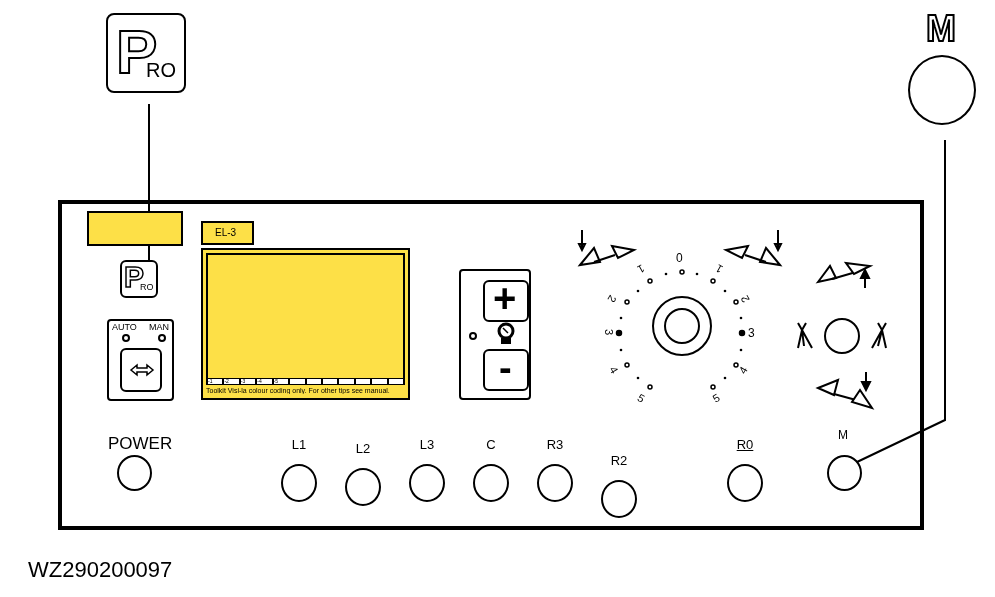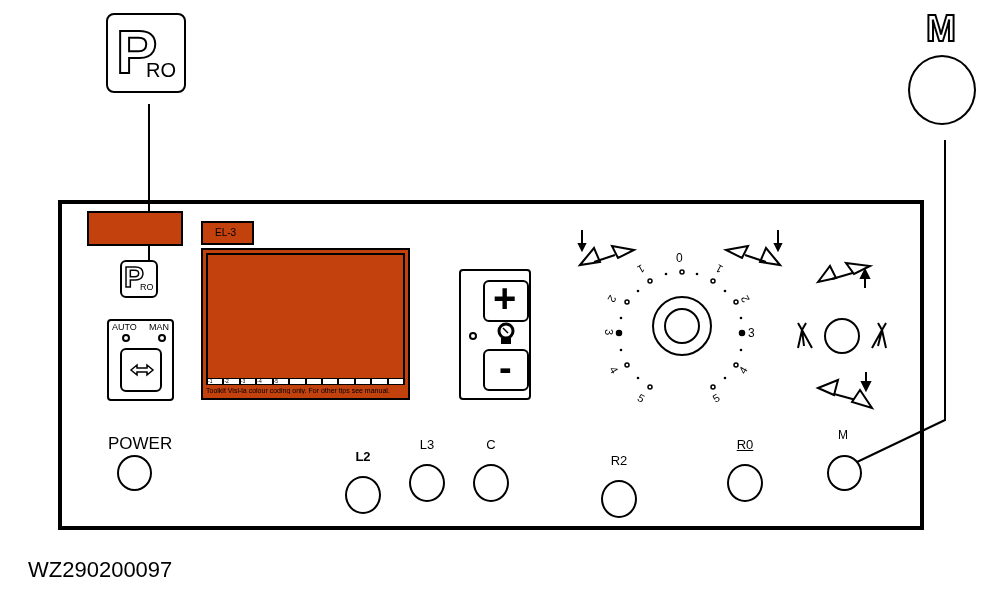--- a/index.html
+++ b/index.html
@@ -1,20 +1,20 @@
 <!DOCTYPE html>
 <html><head>
 <meta charset="utf-8">
 <style>
   html, body { margin:0; padding:0; background:#ffffff; }
   body { width:995px; height:597px; position:relative; overflow:hidden;
          font-family:"Liberation Sans", sans-serif; color:#000; }
   .abs { position:absolute; }
   .panel { left:58px; top:200px; width:858px; height:322px; border:4px solid #000; }
-  .rect { border:2px solid #000; background:#c2410c; box-sizing:border-box; }
+  .rect { border:2px solid #000; background:#fde047; box-sizing:border-box; }
   .rrect { border:2px solid #000; border-radius:6px; background:#fff; box-sizing:border-box; }
   .btn-circle { border:2px solid #000; border-radius:50%; box-sizing:border-box; background:#fff; }
   .lbl { font-size:13px; text-align:center; }
   .tiny { font-size:9px; }
   svg { position:absolute; overflow:visible; }
 </style>
 </head>
 <body>
 
 <div class="abs rrect" style="left:106px;top:13px;width:80px;height:80px;border-radius:8px;">
@@ -168,32 +168,40 @@
     <path d="M28,138 L48,130 L44,145 Z"></path>
     <path d="M44,144 L66,150"></path>
     <path d="M70,140 L82,158 L62,152 Z"></path>
   </g>
 </svg>
 
 <span class="abs lbl" style="left:108px;top:434px;font-size:17px;text-align:right;">POWER</span>
 <div class="abs btn-circle" style="left:117px;top:455px;width:35px;height:36px;"></div>
 
 <div class="abs" style="left:214px;top:437px;width:560px;height:70px;">
-  <div class="abs" style="left:128px;top:12px;width:42px;font-weight:bold;">
+  <div class="abs" style="left:64px;top:0;width:42px;">
+    <span class="lbl" style="display:block;">L1</span>
+    <div class="btn-circle" style="width:36px;height:38px;margin:12px auto 0 3px;"></div>
+  </div>
+  <div class="abs" style="left:128px;top:4px;width:42px;">
     <span class="lbl" style="display:block;">L2</span>
     <div class="btn-circle" style="width:36px;height:38px;margin:12px auto 0 3px;"></div>
   </div>
   <div class="abs" style="left:192px;top:0;width:42px;">
     <span class="lbl" style="display:block;">L3</span>
     <div class="btn-circle" style="width:36px;height:38px;margin:12px auto 0 3px;"></div>
   </div>
   <div class="abs" style="left:256px;top:0;width:42px;">
     <span class="lbl" style="display:block;">C</span>
     <div class="btn-circle" style="width:36px;height:38px;margin:12px auto 0 3px;"></div>
   </div>
+  <div class="abs" style="left:320px;top:0;width:42px;">
+    <span class="lbl" style="display:block;">R3</span>
+    <div class="btn-circle" style="width:36px;height:38px;margin:12px auto 0 3px;"></div>
+  </div>
   <div class="abs" style="left:384px;top:0;width:42px;margin-top:16px;">
     <span class="lbl" style="display:block;">R2</span>
     <div class="btn-circle" style="width:36px;height:38px;margin:12px auto 0 3px;"></div>
   </div>
   <div class="abs" style="left:510px;top:0;width:42px;text-decoration:underline;">
     <span class="lbl" style="display:block;">R0</span>
     <div class="btn-circle" style="width:36px;height:38px;margin:12px auto 0 3px;"></div>
   </div>
 </div>
 

